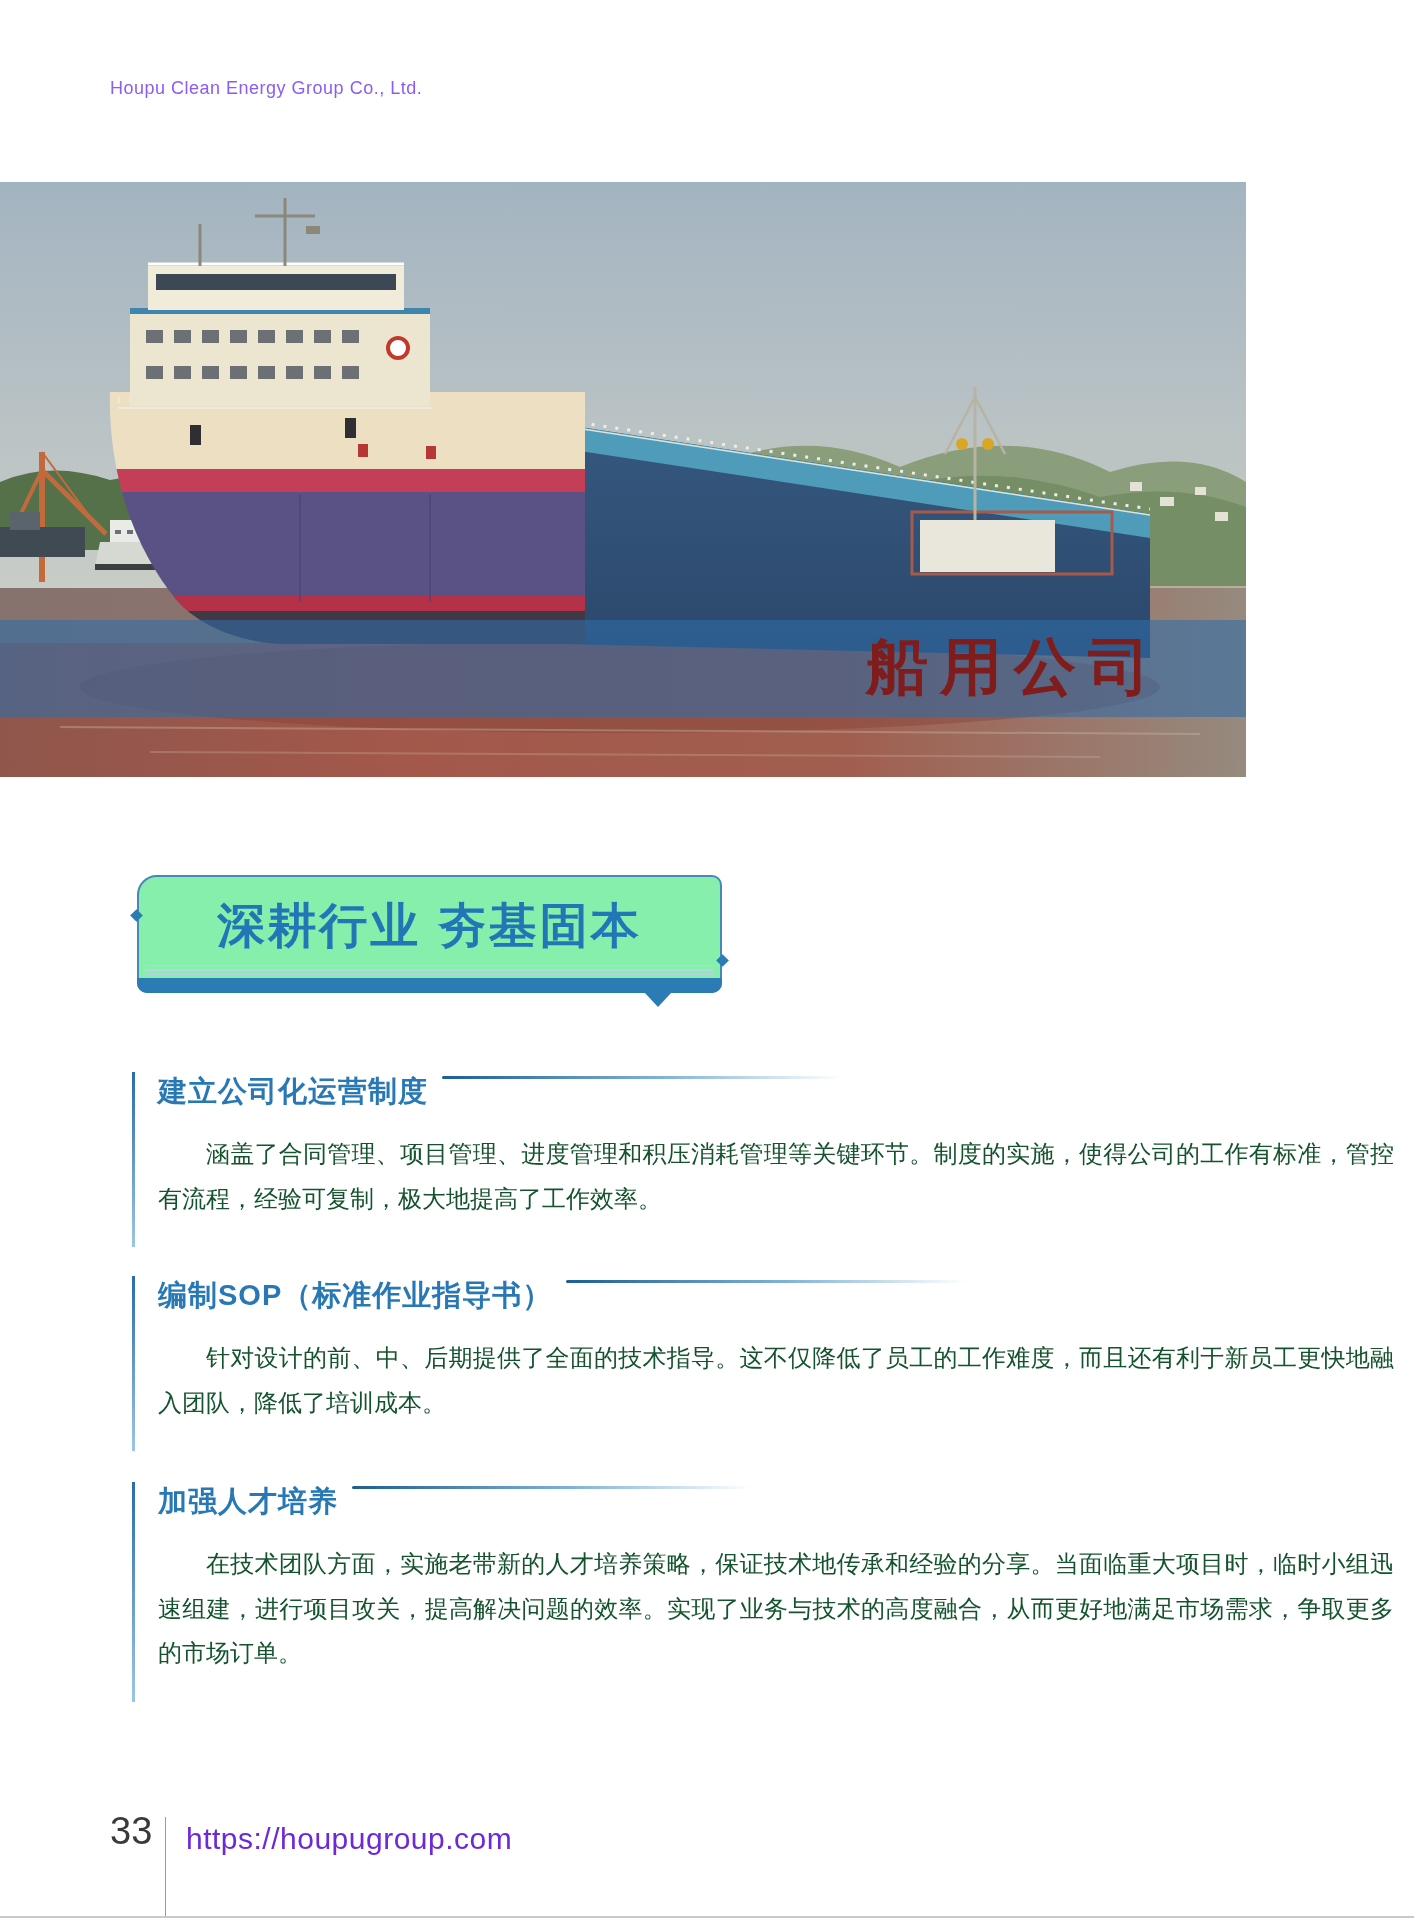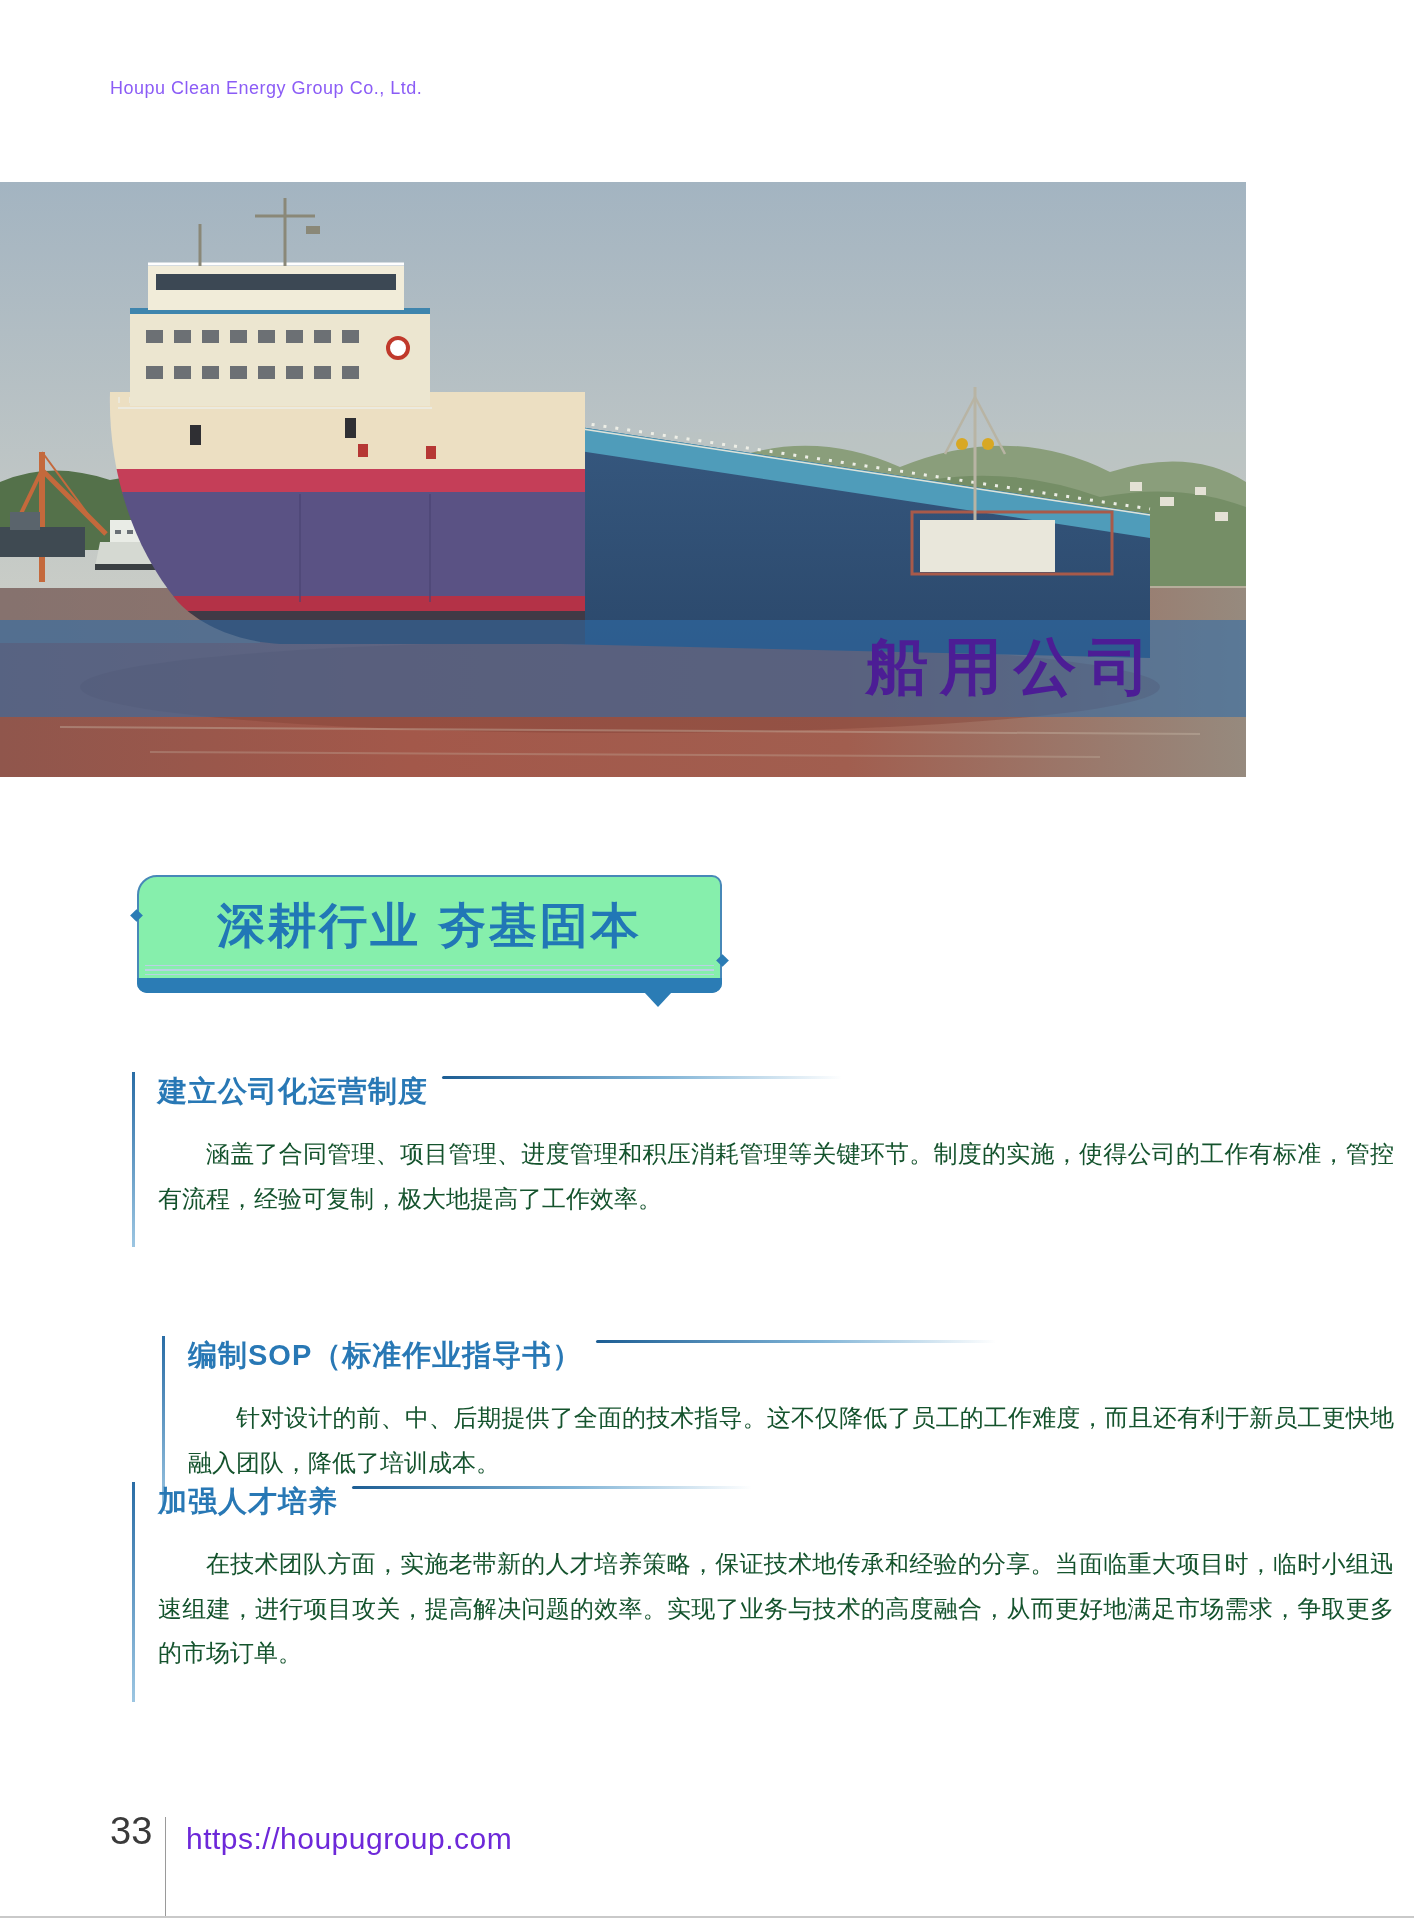--- a/index.html
+++ b/index.html
@@ -22,21 +22,21 @@
   }
   .hero svg{display:block;width:100%;height:100%;}
   .hero-band{
     position:absolute;left:0;top:438px;width:100%;height:97px;
     background:rgba(47,109,168,0.58);
   }
   .hero-band .band-title{
     position:absolute;right:84px;top:50%;transform:translateY(-52%);
     font-family:"DejaVu Serif","Liberation Serif",serif;
     font-weight:700;font-size:62px;letter-spacing:12px;
-    color:#4c1d95;white-space:nowrap;
+    color:#7f1d1d;white-space:nowrap;
   }
   
   .banner{
     position:absolute;left:137px;top:875px;width:585px;height:118px;
     border:2px solid #4788b8;border-radius:20px 10px 10px 10px;
     background:#86efac;box-sizing:border-box;
   }
   .banner-title{
     position:absolute;left:0;right:0;top:14px;bottom:30px;
     display:flex;align-items:center;justify-content:center;
@@ -76,21 +76,21 @@
     letter-spacing:1px;white-space:nowrap;
   }
   .topic-rule{
     height:3px;width:400px;margin-top:4px;border-radius:2px;
     background:linear-gradient(to right,#1d5e94,#7fb3d6 55%,rgba(255,255,255,0));
   }
   .topic p{
     margin:20px 0 0 0;font-size:24px;line-height:1.86;color:#14532d;
     text-align:justify;text-indent:2em;
   }
-  .t1{top:1072px;} .t2{top:1336px;margin-left:30px;} .t3{top:1482px;}
+  .t1{top:1072px;} .t2{top:1276px;} .t3{top:1482px;}
   
   .ftr-num{
     position:absolute;left:110px;top:1810px;
     font-size:38px;font-weight:400;color:#3a3a3a;
   }
   .ftr-div{
     position:absolute;left:165px;top:1817px;height:99px;width:1px;
     background:#9a9a9a;
   }
   .ftr-url{

